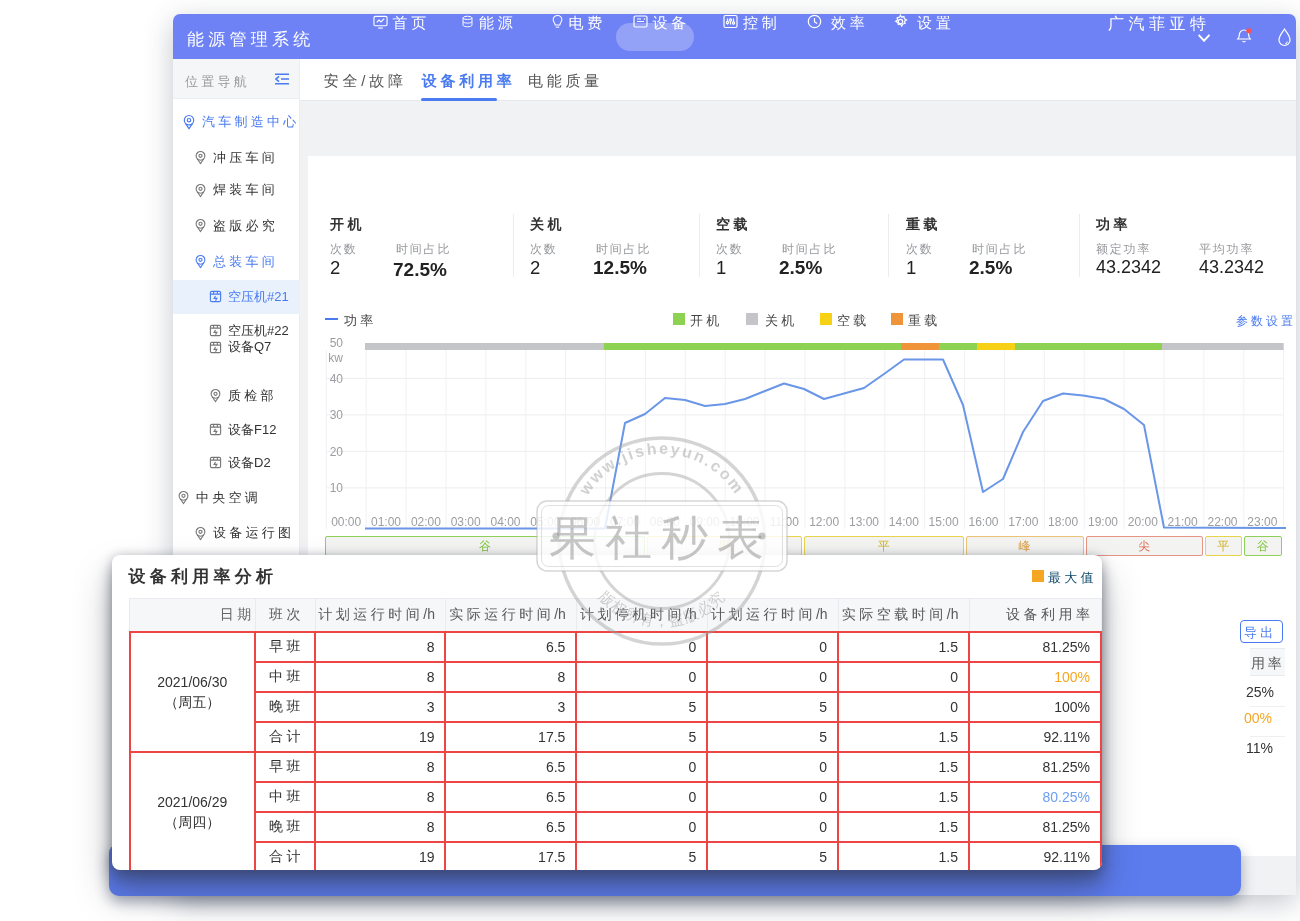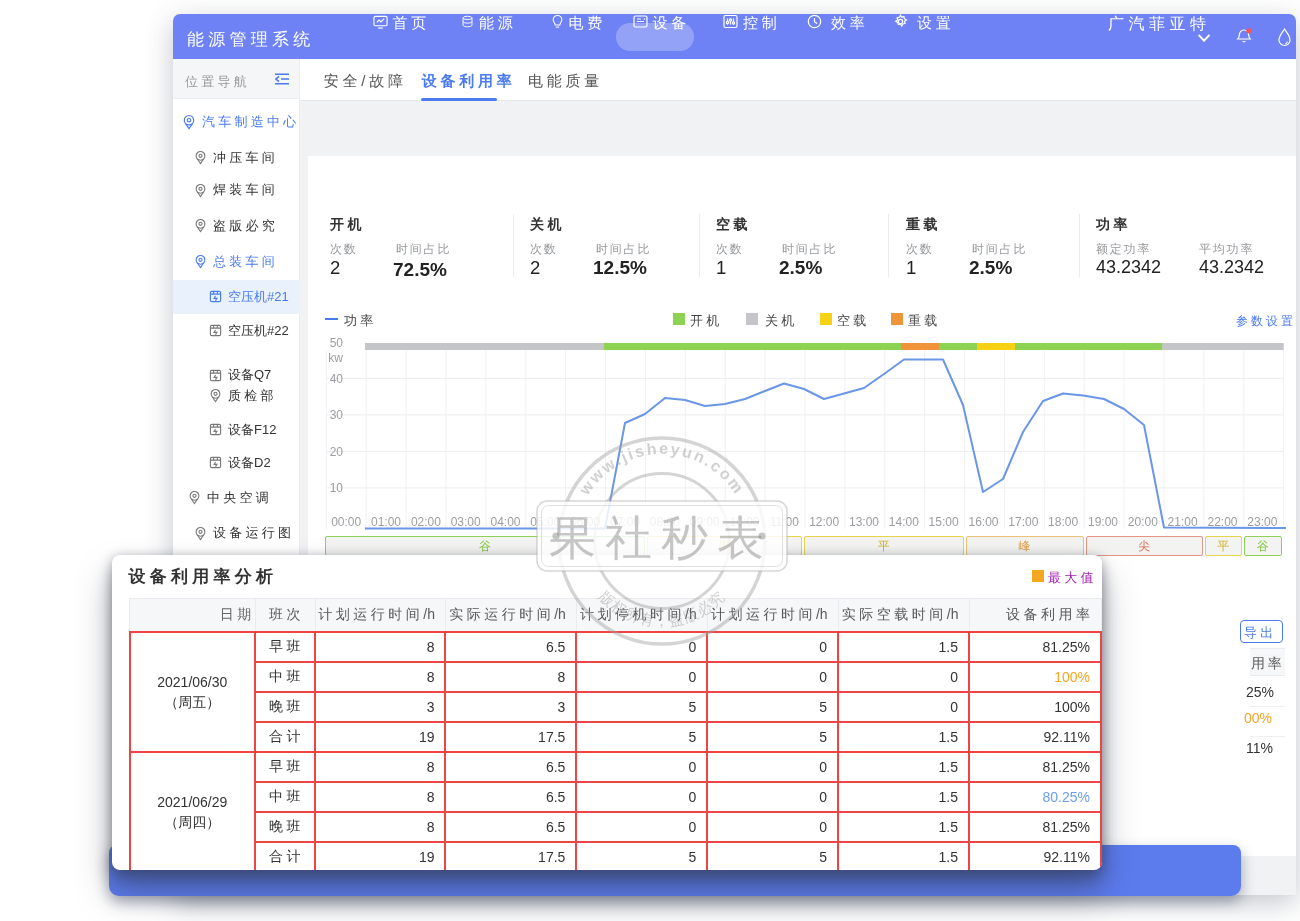--- a/index.html
+++ b/index.html
@@ -34,21 +34,21 @@
 .sg .lb{position:absolute;font-size:12px;color:#96989c;letter-spacing:.15em;white-space:nowrap}
 .sg .v1{position:absolute;font-size:18.5px;color:#222}
 .sg .v2{position:absolute;font-size:19px;font-weight:600;color:#222}
 .sdiv{position:absolute;width:1px;background:#ececec;top:58px;height:63px}
 .lrow{position:absolute;font-size:13px;color:#444;white-space:nowrap}
 .lsq{position:absolute;width:12px;height:12px}
 .bb{position:absolute;height:20px;border:1px solid;border-radius:2px;font-size:12px;text-align:center;line-height:18px;background:#f3f4f2;z-index:1}
 #peek{position:absolute;left:0;top:0;width:1300px;height:921px;z-index:2;pointer-events:none}
 #panel{overflow:hidden;position:absolute;left:112px;top:555px;width:990px;height:315px;background:#fff;border-radius:8px;box-shadow:0 10px 16px rgba(45,50,65,.45),0 22px 36px rgba(45,50,65,.35),0 0 10px rgba(45,50,65,.22);z-index:3}
 #panel .pt{position:absolute;left:16.5px;top:10px;font-size:17px;font-weight:bold;color:#333;letter-spacing:.25em}
-.plg{position:absolute;font-size:13px;color:#a21caf;letter-spacing:.25em;white-space:nowrap}
+.plg{position:absolute;font-size:13px;color:#0c4a6e;letter-spacing:.25em;white-space:nowrap}
 #pexp{position:absolute;left:1071px;top:10px;width:55px;height:21px;border:1px solid #4a7af0;border-radius:4px;color:#4a7af0;font-size:13px;text-align:center;line-height:19px}
 #strip{position:absolute;left:109px;top:845px;width:1132px;height:51px;background:#5c7cee;border-radius:8px 8px 10px 10px;z-index:2;box-shadow:0 6px 14px rgba(60,70,100,.45)}
 #wm{position:absolute;left:0;top:0;z-index:5;pointer-events:none}
 table.pt2{border-collapse:collapse;position:absolute;left:16.5px;top:43px}
 table.pt2 th{background:#f6f7f8;font-weight:normal;color:#595959;height:33px;border:1px solid #e9ebee;font-size:14px;padding:0 10px 0 0;text-align:right}
 table.pt2 td{height:30px;border:2px solid #ef4444;padding:0 10px 0 0;font-size:14px;color:#333;text-align:right}
 </style></head>
 <body>
 <div id="win">
   <div id="nav">
@@ -184,21 +184,21 @@
         <span>空压机#21</span>
       </div>
     <div class="sitem" style="top:254.5px;padding-left:36px">
         <svg width="13" height="13" viewBox="0 0 14 14" fill="none" stroke="#777" stroke-width="1.2">
           <rect x="1.5" y="1.5" width="11" height="11" rx="1.5"></rect>
           <path d="M1.5 4.5 h11 M5 1.5 v3 M9 1.5 v3"></path>
           <path d="M7 6.5 l-1.5 2.5 h3 l-1.5 2.5"></path>
         </svg>
         <span>空压机#22</span>
       </div>
-    <div class="sitem" style="top:299px;padding-left:36px">
+    <div class="sitem" style="top:271px;padding-left:36px">
         <svg width="13" height="13" viewBox="0 0 14 14" fill="none" stroke="#777" stroke-width="1.2">
           <rect x="1.5" y="1.5" width="11" height="11" rx="1.5"></rect>
           <path d="M1.5 4.5 h11 M5 1.5 v3 M9 1.5 v3"></path>
           <path d="M7 6.5 l-1.5 2.5 h3 l-1.5 2.5"></path>
         </svg>
         <span>设备Q7</span>
       </div>
     <div class="sitem" style="top:319.5px;padding-left:36px">
         <svg width="13" height="15" viewBox="0 0 14 16" fill="none" stroke="#777" stroke-width="1.2">
           <circle cx="7" cy="6.2" r="4.7"></circle>
@@ -216,21 +216,21 @@
         <span>设备F12</span>
       </div>
     <div class="sitem" style="top:386.5px;padding-left:36px">
         <svg width="13" height="13" viewBox="0 0 14 14" fill="none" stroke="#777" stroke-width="1.2">
           <rect x="1.5" y="1.5" width="11" height="11" rx="1.5"></rect>
           <path d="M1.5 4.5 h11 M5 1.5 v3 M9 1.5 v3"></path>
           <path d="M7 6.5 l-1.5 2.5 h3 l-1.5 2.5"></path>
         </svg>
         <span>设备D2</span>
       </div>
-    <div class="sitem" style="top:421.5px;padding-left:15px">
+    <div class="sitem" style="top:421.5px;padding-left:4px">
         <svg width="13" height="15" viewBox="0 0 14 16" fill="none" stroke="#777" stroke-width="1.2">
           <circle cx="7" cy="6.2" r="4.7"></circle>
           <circle cx="7" cy="6.2" r="1.7"></circle>
           <path d="M3.4 9.3 L7 14.6 L10.6 9.3"></path>
         </svg>
         <span class="cj" style="margin-right:-3px">中央空调</span>
       </div>
     <div class="sitem" style="top:457px;padding-left:21px">
         <svg width="13" height="15" viewBox="0 0 14 16" fill="none" stroke="#777" stroke-width="1.2">
           <circle cx="7" cy="6.2" r="4.7"></circle>

